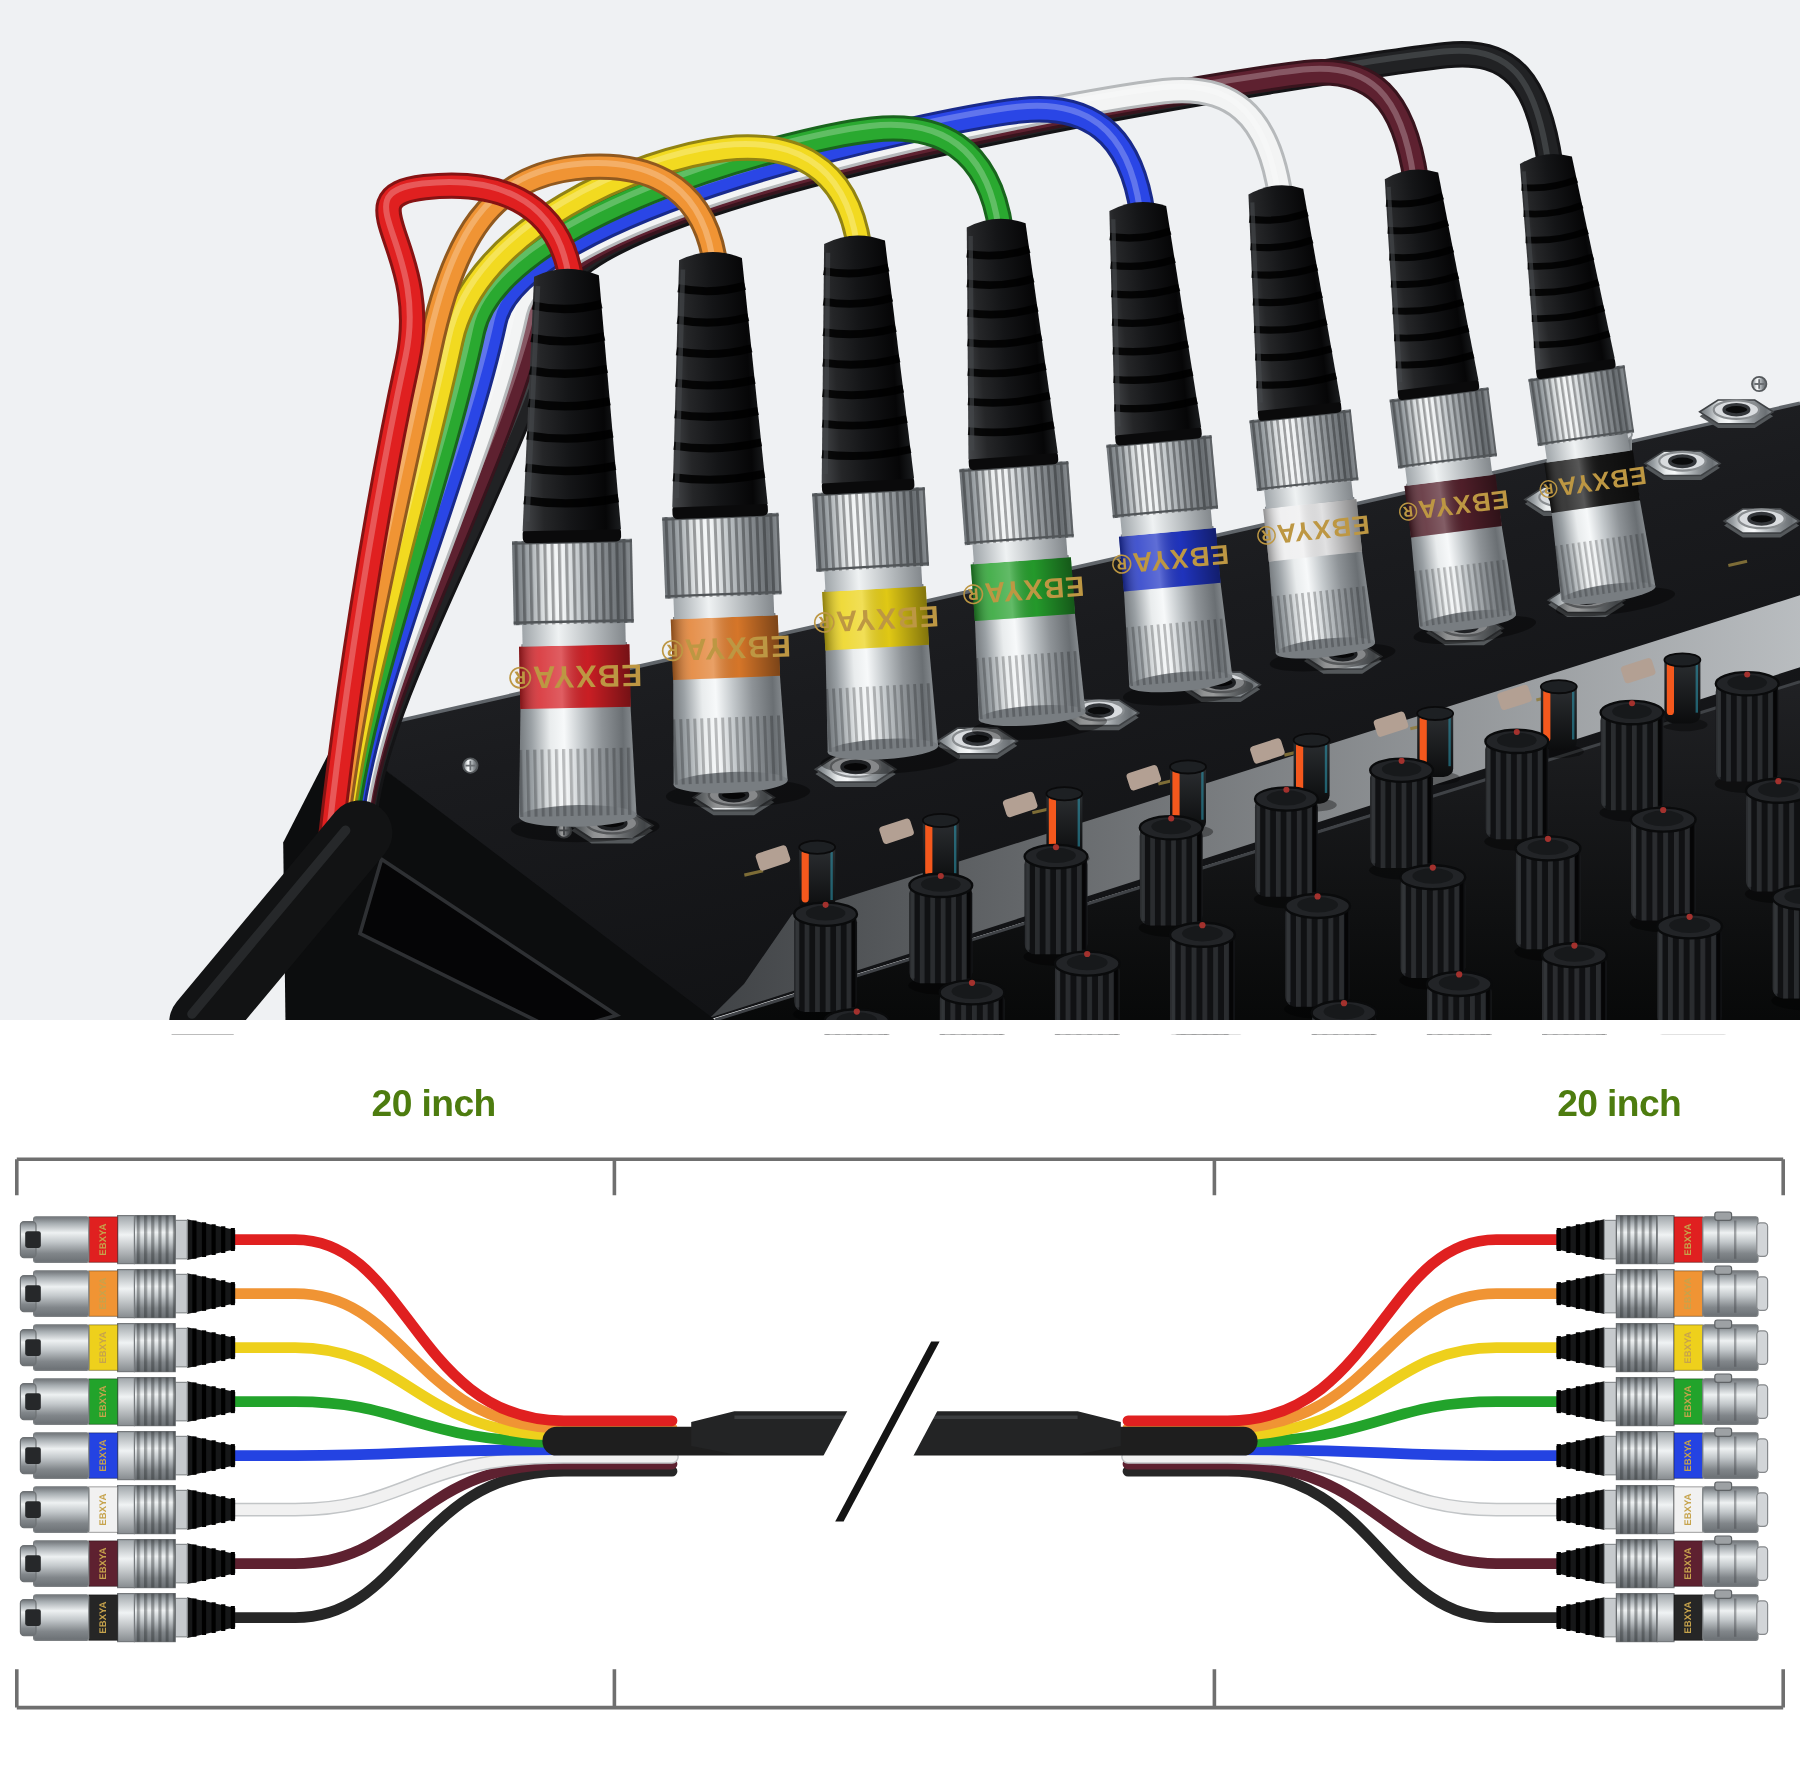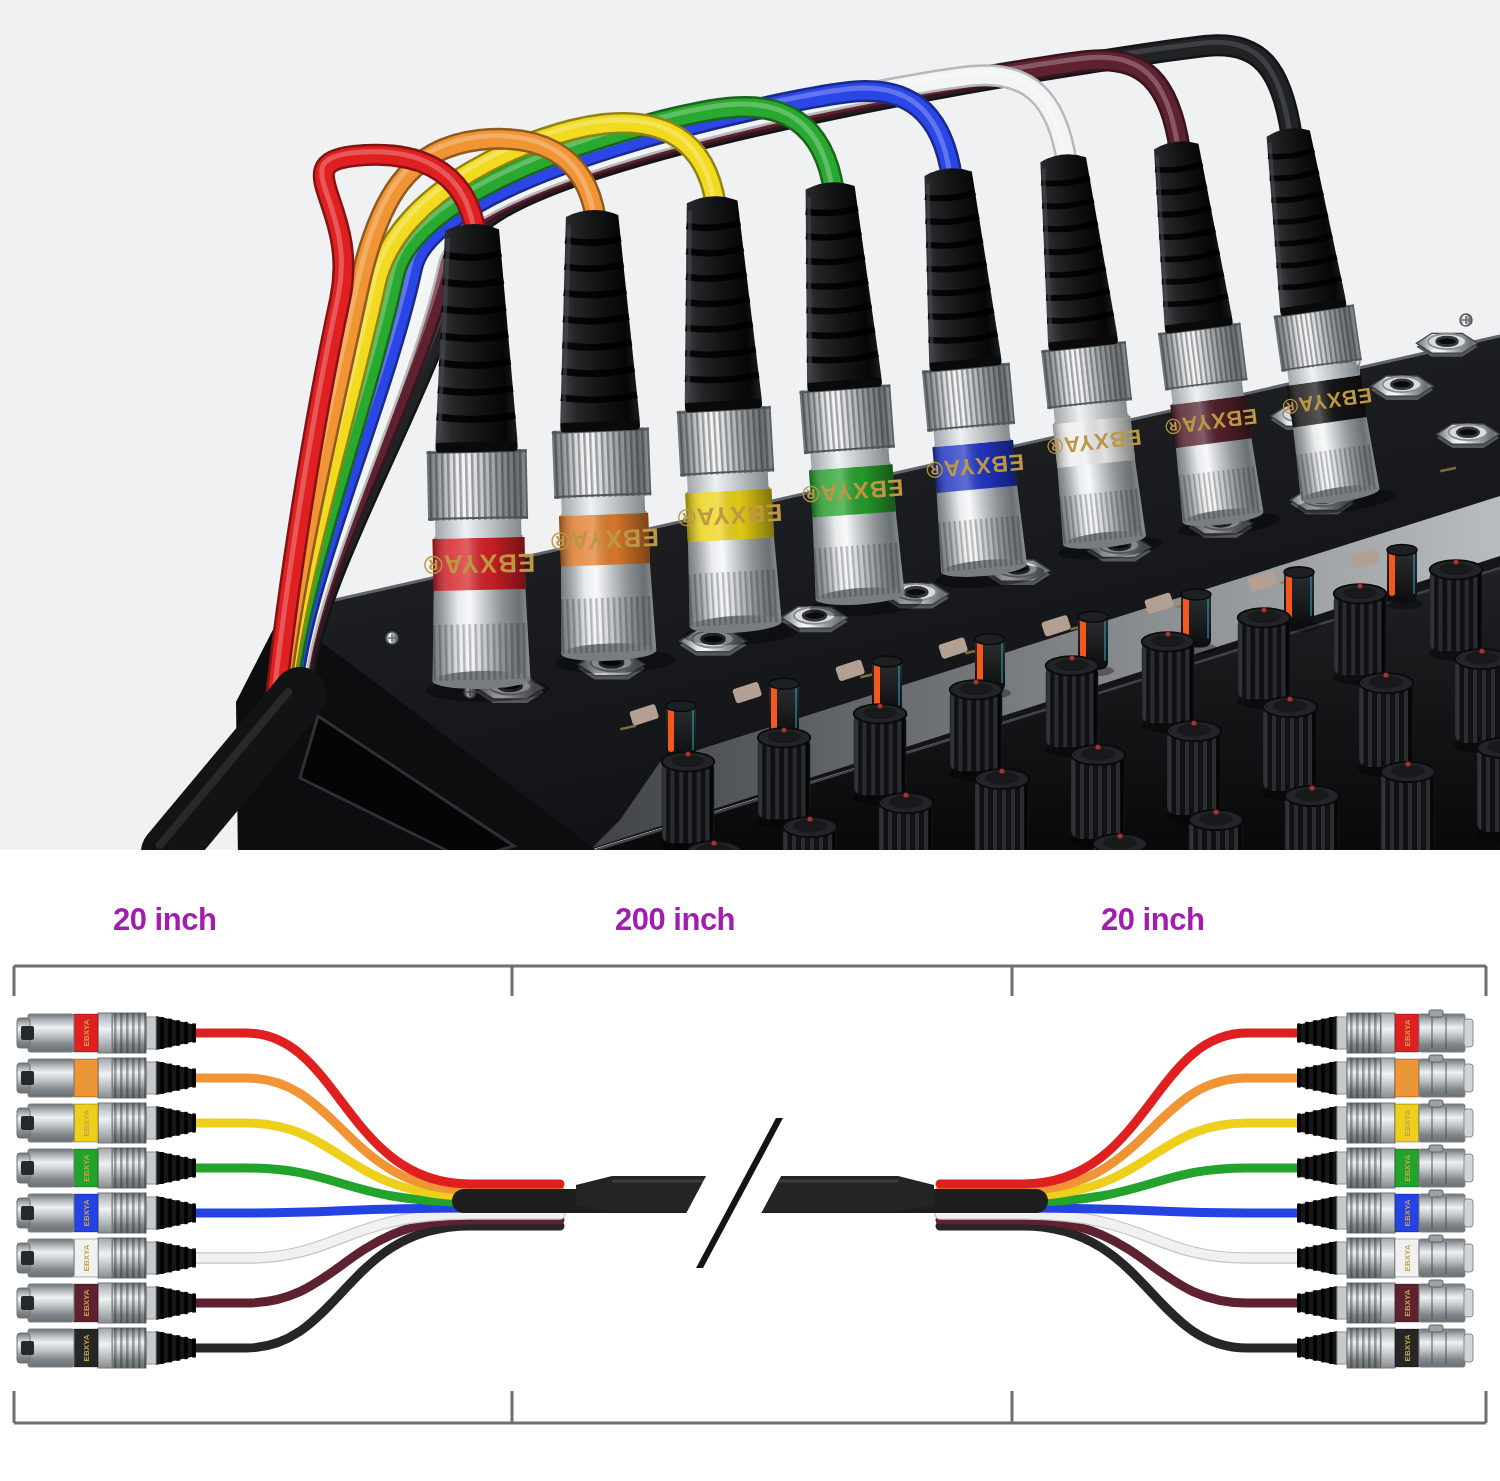--- a/index.html
+++ b/index.html
@@ -1,22 +1,22 @@
 <!DOCTYPE html>
 <html><head>
 <meta charset="utf-8">
 <style>
   html,body{margin:0;padding:0;background:#ffffff;}
   body{width:1500px;height:1481px;position:relative;font-family:"Liberation Sans",sans-serif;}
   .stage{position:absolute;left:0;top:0;width:1500px;height:1481px;background:#ffffff;overflow:hidden;}
   .photo-svg{position:absolute;left:0;top:0;}
   .diagram-svg{position:absolute;left:0;top:862px;}
   .dim-label{
-    position:absolute;width:300px;text-align:left;
-    font-weight:700;font-size:31px;color:#a21caf;letter-spacing:-0.5px;
+    position:absolute;width:300px;text-align:right;
+    font-weight:700;font-size:31px;color:#4d7c0f;letter-spacing:-0.5px;
   }
   .dim-label.total{font-size:33px;}
 </style>
 </head>
 <body>
 
 <div class="stage">
   <svg id="photo-svg" class="photo-svg" width="1500" height="862" viewBox="0 0 1500 862">
       <defs>
     <linearGradient id="ph_sil" x1="0" y1="0" x2="1" y2="0">
@@ -1081,15 +1081,14 @@
           <text x="0" y="0" font-size="8" font-weight="700" fill="#c6a34c" text-anchor="middle" dominant-baseline="central" font-family="Liberation Sans, sans-serif">EBXYA</text>
         </g>
         <rect x="1419" y="1329" width="46" height="38" rx="2" fill="url(#dg_sil)" stroke="#7c8083" stroke-width="1"></rect>
         <path d="M1432,1332 V1364 M1446,1332 V1364" stroke="rgba(70,74,77,0.45)" stroke-width="2"></path>
         <rect x="1429" y="1325" width="14" height="7" rx="2" fill="#9da1a4" stroke="#5f6366" stroke-width="1"></rect>
         <rect x="1464" y="1334" width="9" height="28" rx="3" fill="#d2d5d8" stroke="#86898c" stroke-width="1"></rect>
       </g>
     </svg>
 
   <div class="dim-label" style="left:113px;top:902px;">20 inch</div>
-  <div class="dim-label" style="left:615px;top:902px;">200 inch</div>
   <div class="dim-label" style="left:1101px;top:902px;">20 inch</div>
 </div>
 
 </body></html>

